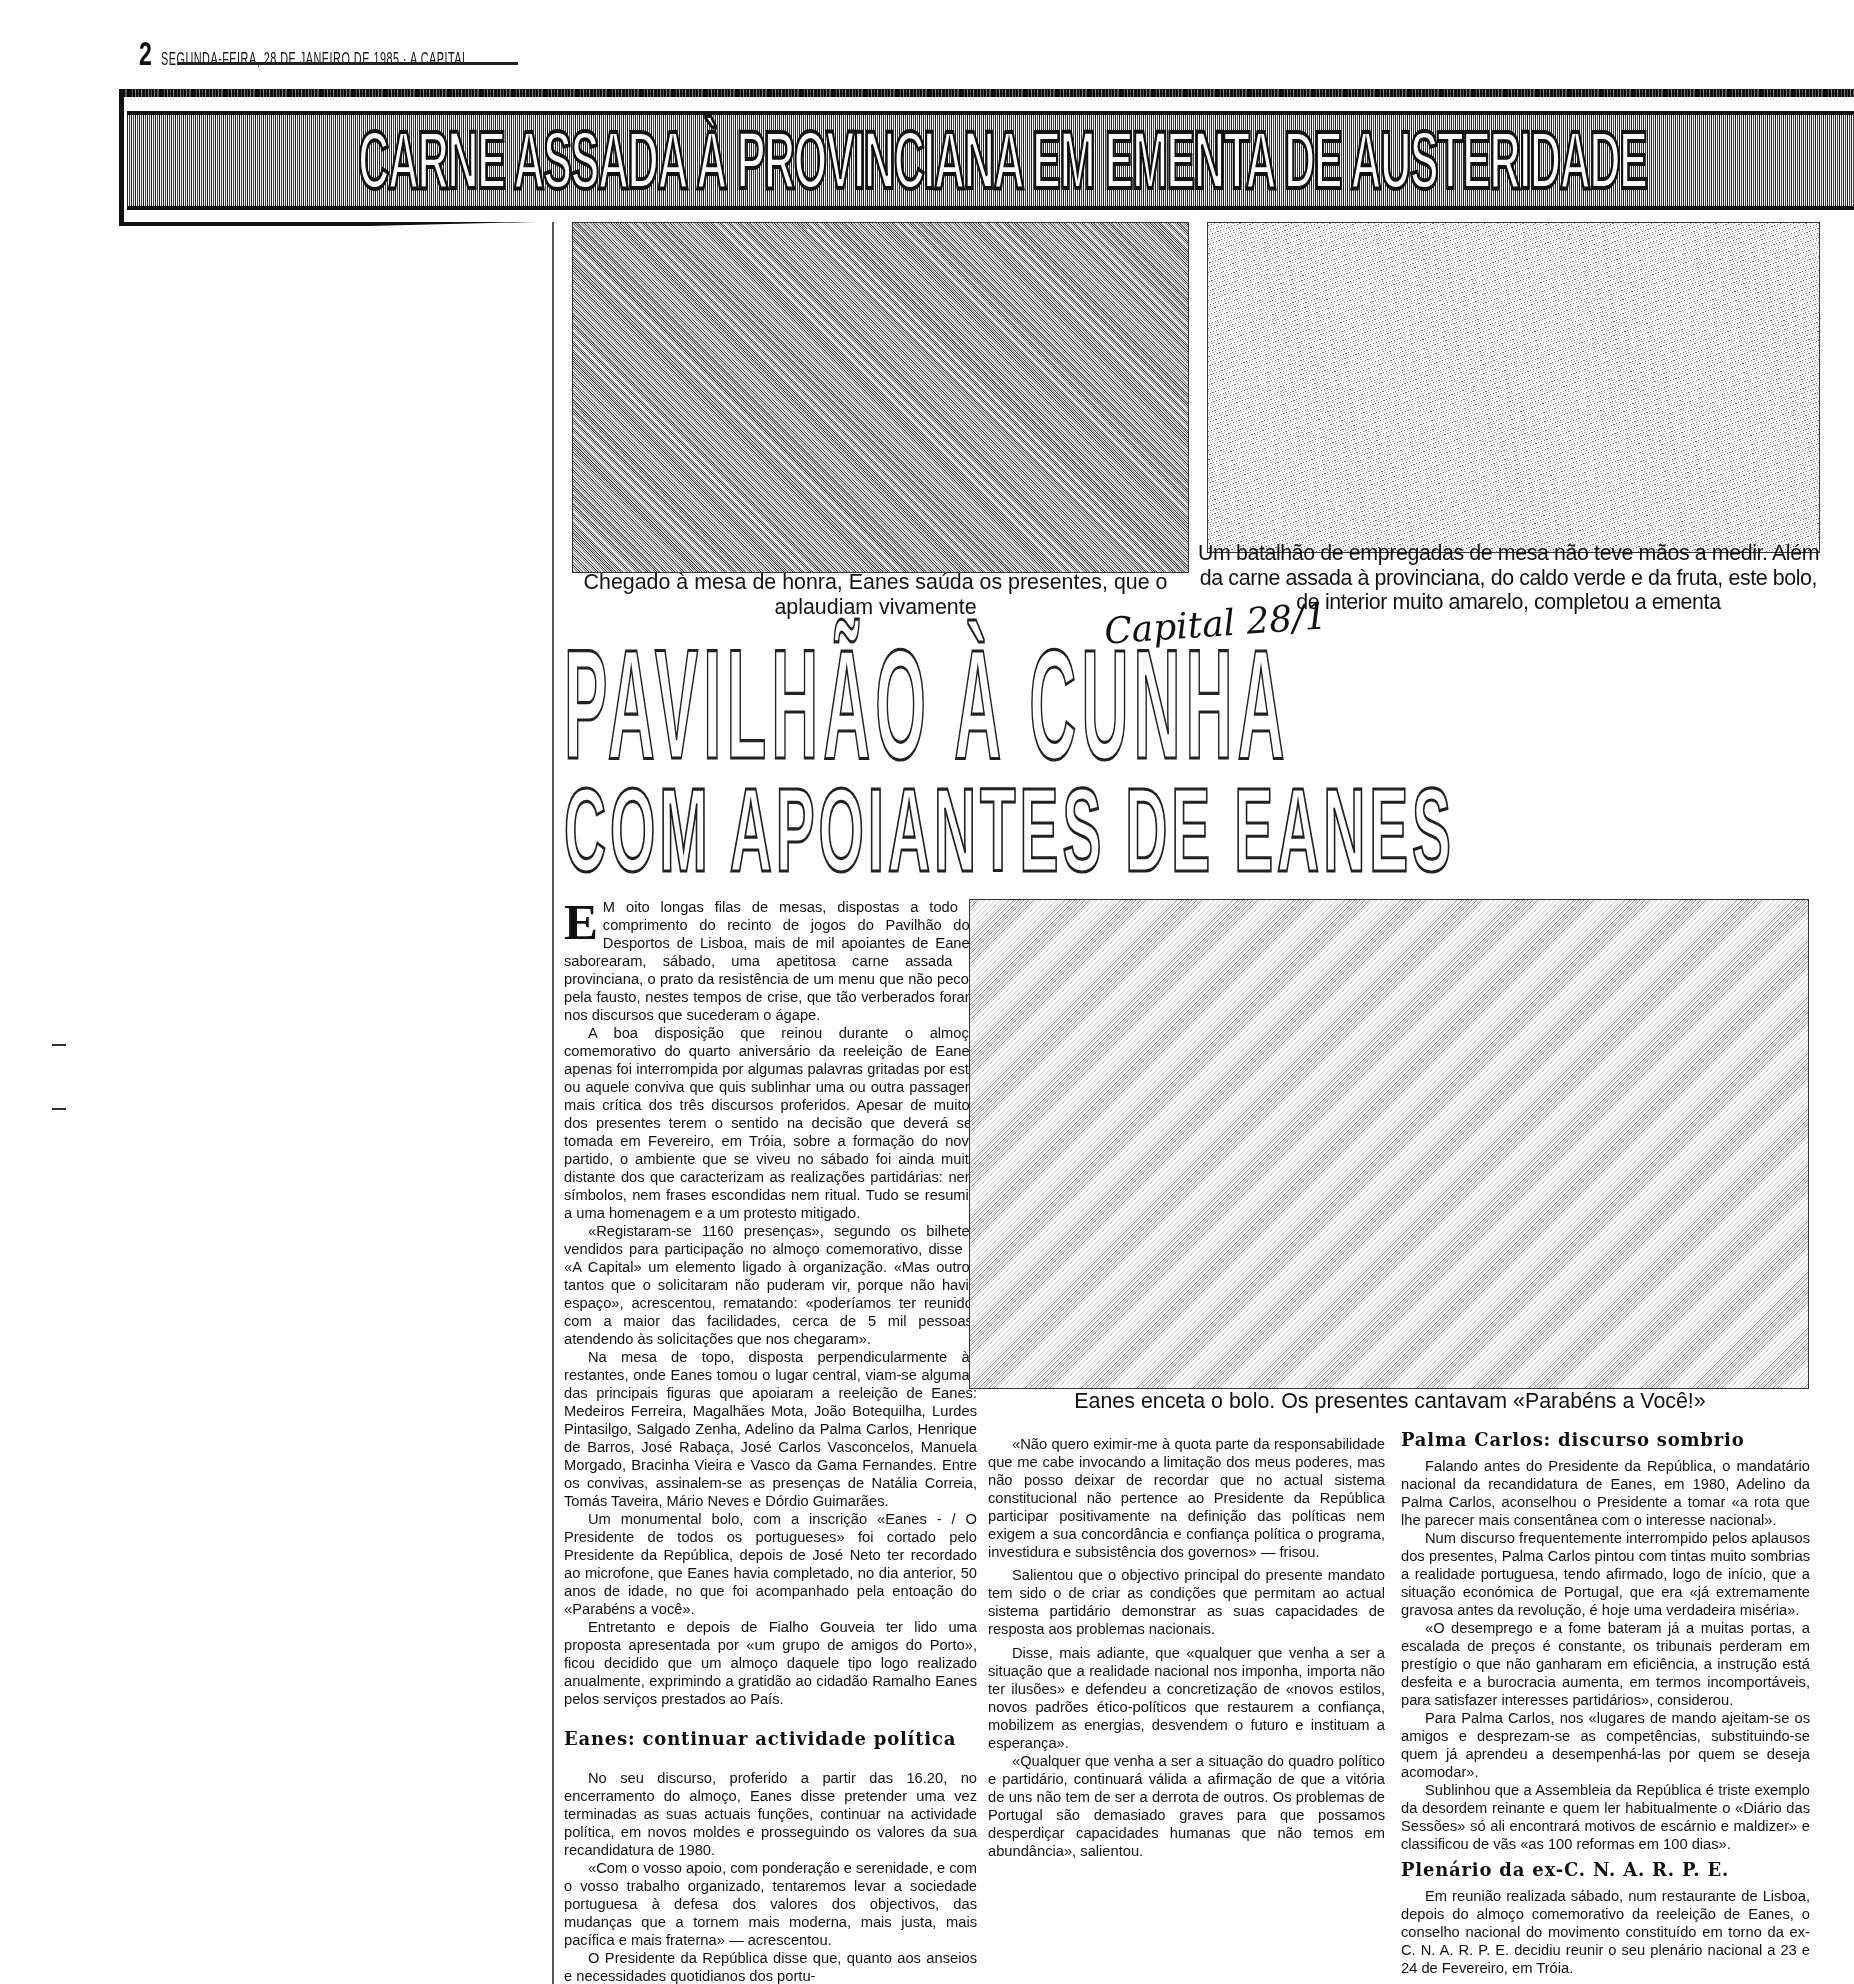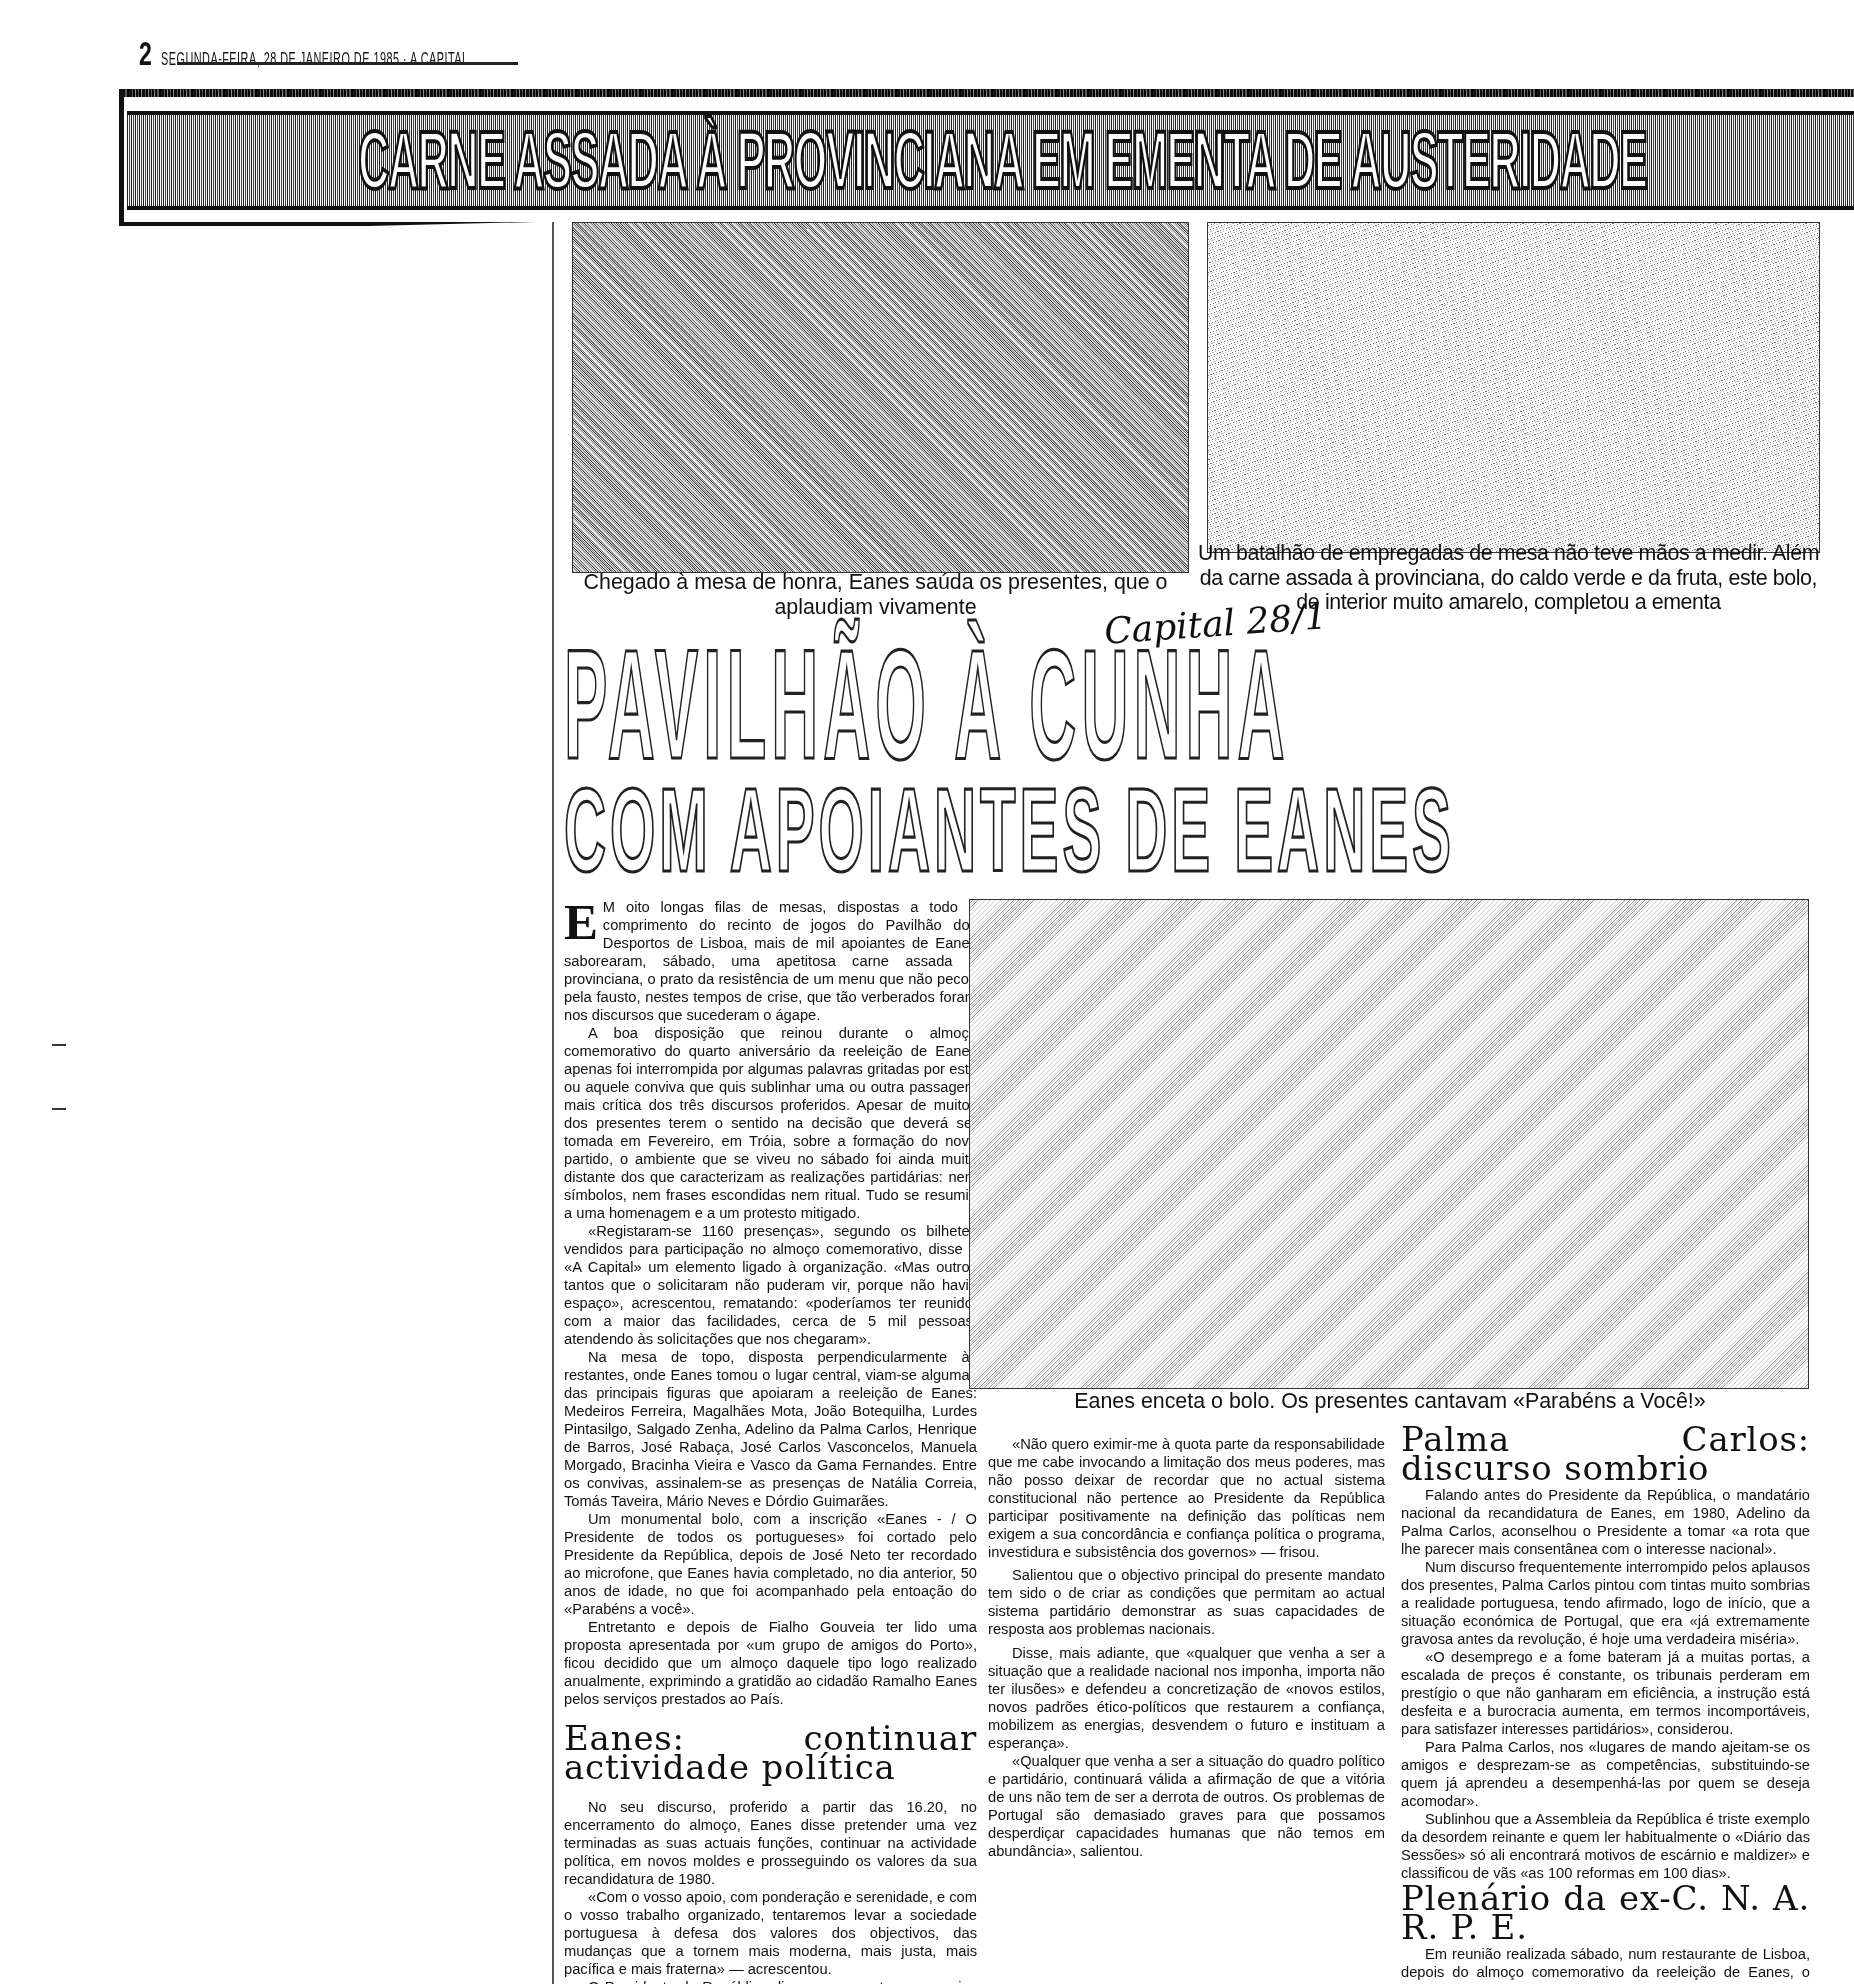--- a/index.html
+++ b/index.html
@@ -19,21 +19,21 @@
   .caption { font-family:Liberation Sans, sans-serif; font-size:21.4px; line-height:24.6px; text-align:center; transform-origin:left top; }
   .caption.narrow { letter-spacing:-0.4px; }
   .signature { font-family:"DejaVu Serif", serif; font-style:italic; font-size:36px; transform:rotate(-4deg); color:#111; }
   .headline { font-family:"Liberation Sans", sans-serif; font-weight:bold; color:#fff; -webkit-text-stroke:3.2px #222; white-space:nowrap; line-height:1; transform-origin:left top; text-shadow:0 0 0 #000; }
   .h1 { left:564px; top:627px; font-size:155px; letter-spacing:12px; transform:scaleX(0.42); }
   .h2 { left:564px; top:770px; font-size:119px; letter-spacing:8px; transform:scaleX(0.49); }
   .col { font-family:"Liberation Sans", sans-serif; font-size:14.7px; line-height:18px; text-align:justify; color:#111; }
   .col p { margin:0; text-indent:24px; }
   .col p.first { text-indent:0; }
   .dropcap { float:left; font-family:"Liberation Serif", serif; font-weight:bold; font-size:51px; line-height:44px; margin:2.4px 4.8px 0 0; }
-  .subhead { font-family:"DejaVu Serif", serif; font-weight:normal; font-size:34px; line-height:29px; margin:16px 0 16px 0; letter-spacing:0.8px; }
+  .subhead { font-family:"DejaVu Serif", serif; font-weight:bold; font-size:18px; line-height:29px; margin:16px 0 16px 0; letter-spacing:0.8px; }
   .margin-mark { width:14.3px; height:1.6px; background:#333; }
   .corner-mark { background:#111; }
 </style>
 </head>
 <body>
 
 <div class="abs folio">
   <span class="num">2</span>
   <span class="line">SEGUNDA-FEIRA, 28 DE JANEIRO DE 1985 · A CAPITAL</span>
 </div>

